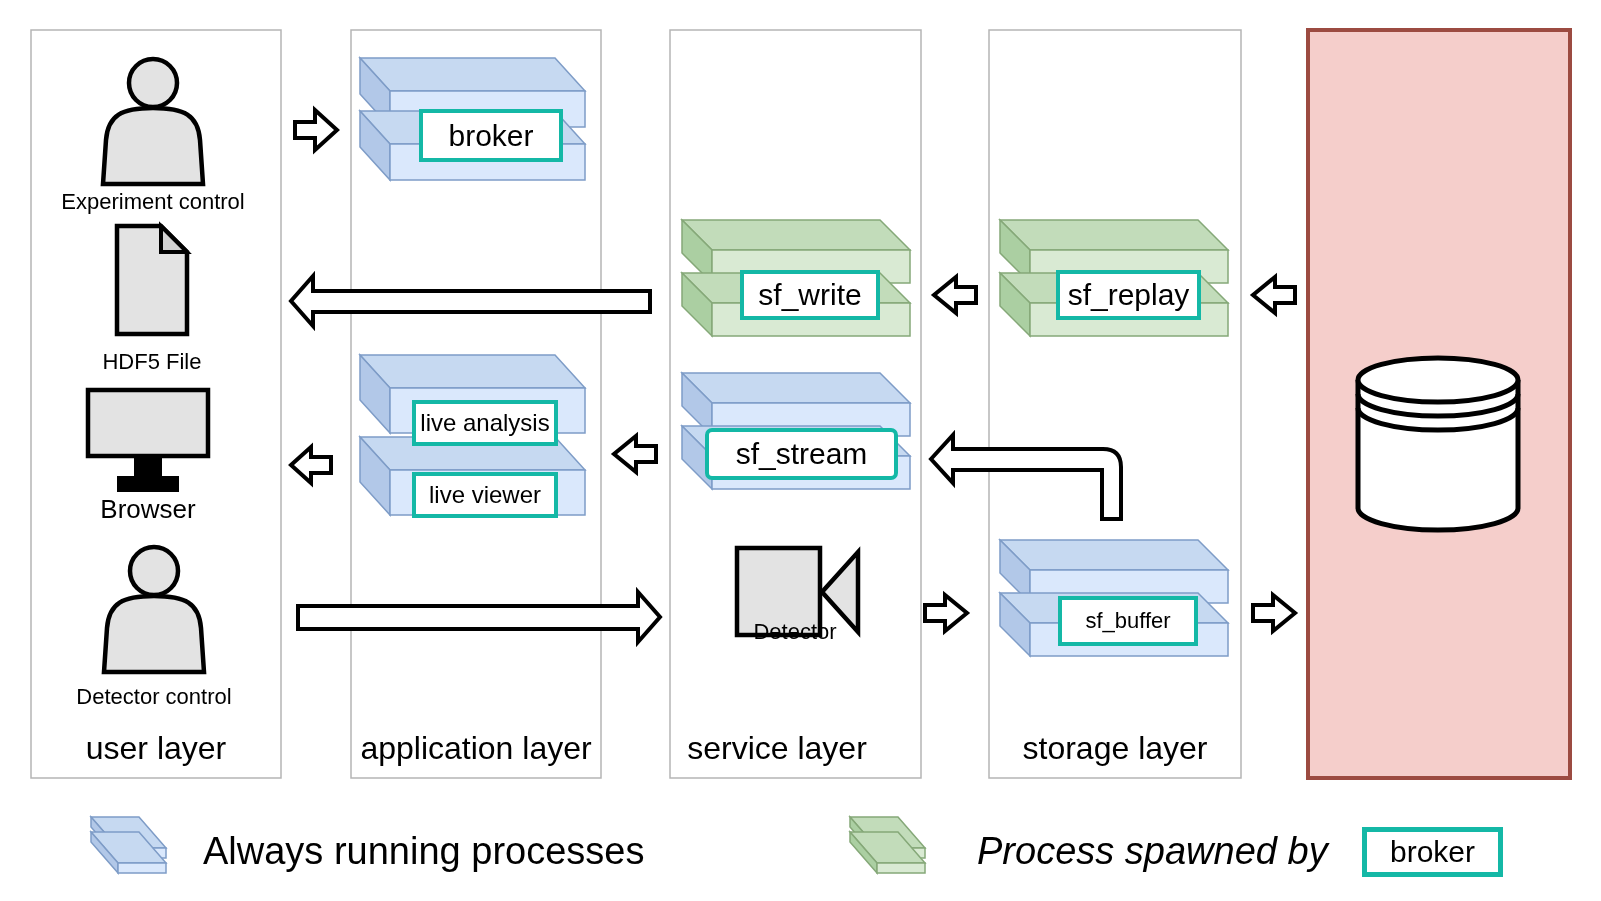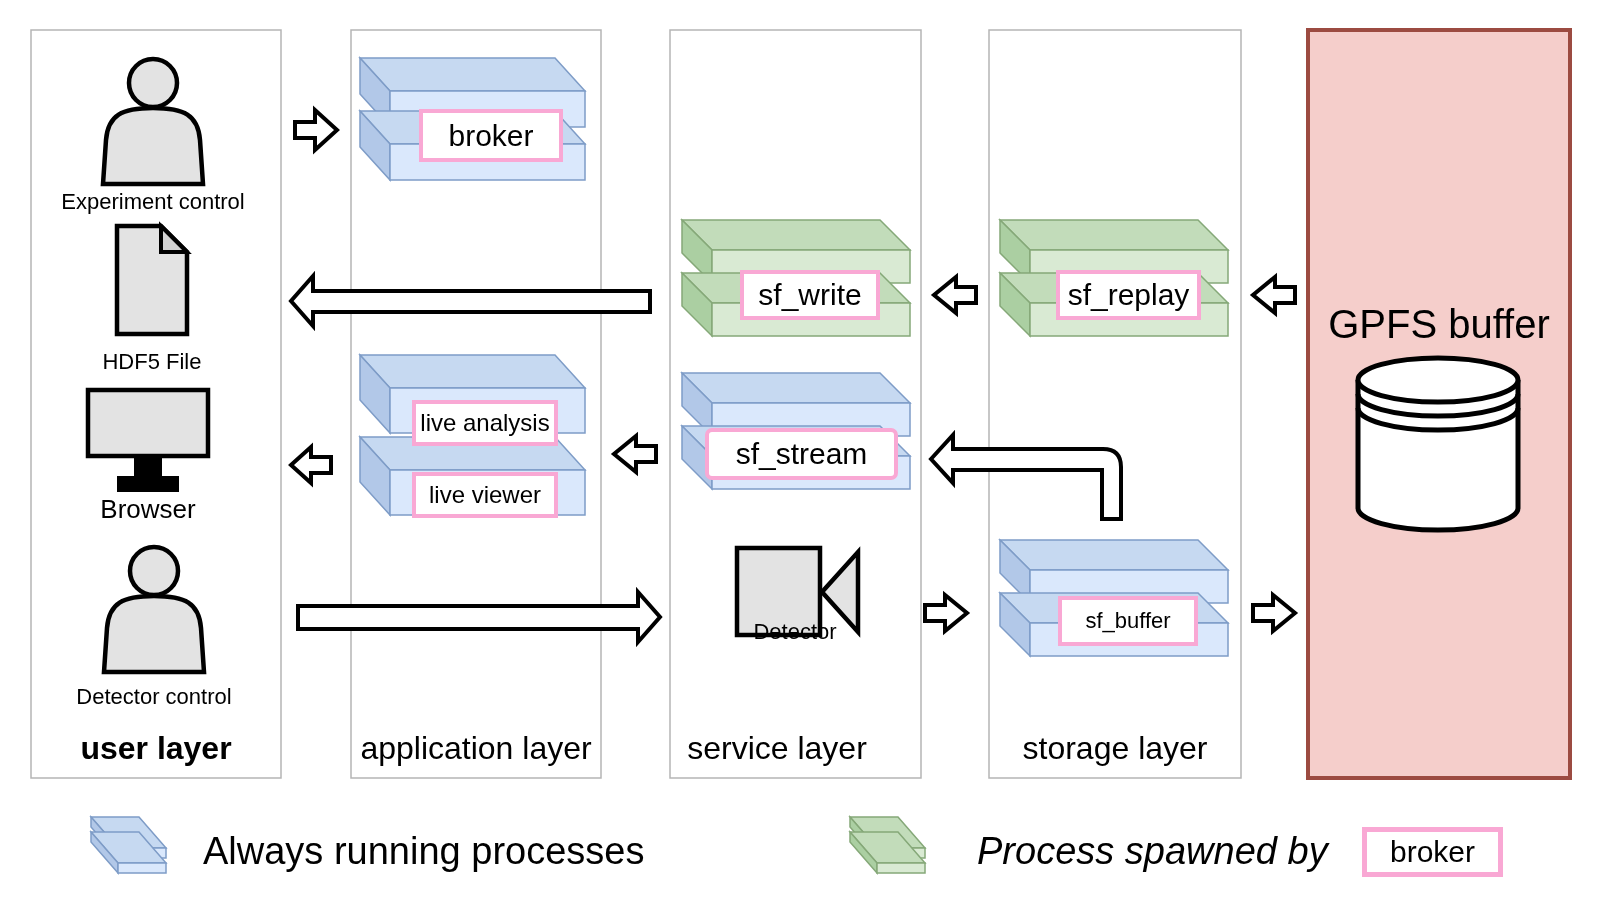--- a/index.html
+++ b/index.html
@@ -7,21 +7,21 @@
     --c-green-front:#d9ead3; --c-green-top:#c2dcba; --c-green-side:#abcfa2; --c-green-stroke:#85a878;
     --c-pink-fill:#f5cecb; --c-pink-stroke:#9c4b41;
     --c-icon-gray:#e3e3e3; --c-icon-gray-dark:#d2d2d2;
     --c-line:#000000; --c-column-stroke:#b5b5b5; --c-white:#ffffff;
   }
   html,body{margin:0;padding:0;background:#fff;}
   #canvas{position:relative;width:1601px;height:901px;background:#fff;
           font-family:"Liberation Sans", sans-serif; color:#000; overflow:hidden;}
   #shapes{position:absolute;left:0;top:0;}
   .lbl{position:absolute;text-align:center;white-space:nowrap;}
-  .node-label{position:absolute;background:var(--c-white);border:4px solid #f9a8d4;
+  .node-label{position:absolute;background:var(--c-white);border:4px solid #14b8a6;
               display:flex;align-items:center;justify-content:center;white-space:nowrap;}
   .layer-label{position:absolute;text-align:center;font-size:32px;white-space:nowrap;}
   .col-front{fill:var(--c-blue-front);stroke:var(--c-blue-stroke);stroke-width:1.5;}
   .col-top{fill:var(--c-blue-top);stroke:var(--c-blue-stroke);stroke-width:1.5;}
   .col-side{fill:var(--c-blue-side);stroke:var(--c-blue-stroke);stroke-width:1.5;}
   .grn-front{fill:var(--c-green-front);stroke:var(--c-green-stroke);stroke-width:1.5;}
   .grn-top{fill:var(--c-green-top);stroke:var(--c-green-stroke);stroke-width:1.5;}
   .grn-side{fill:var(--c-green-side);stroke:var(--c-green-stroke);stroke-width:1.5;}
   .arrow{fill:var(--c-white);stroke:var(--c-line);stroke-width:4;stroke-linejoin:miter;}
   .icon-fill{fill:var(--c-icon-gray);stroke:var(--c-line);stroke-width:4.5;}
@@ -165,23 +165,22 @@
   <div class="lbl" style="left:695px;top:619px;width:200px;font-size:22px;">Detector</div>
 
   <div class="node-label" style="left:419px;top:109px;width:136px;height:45px;font-size:30px;">broker</div>
   <div class="node-label" style="left:412px;top:400px;width:138px;height:38px;font-size:24px;">live analysis</div>
   <div class="node-label" style="left:412px;top:472px;width:138px;height:38px;font-size:24px;">live viewer</div>
   <div class="node-label" style="left:740px;top:270px;width:132px;height:42px;font-size:30px;">sf_write</div>
   <div class="node-label" style="left:705px;top:428px;width:185px;height:44px;font-size:30px;border-radius:7px;">sf_stream</div>
   <div class="node-label" style="left:1056px;top:270px;width:137px;height:42px;font-size:30px;">sf_replay</div>
   <div class="node-label" style="left:1058px;top:596px;width:132px;height:42px;font-size:22px;">sf_buffer</div>
 
-  <div class="layer-label" style="left:31px;top:730px;width:250px;font-weight:bold;">user layer</div>
+  <div class="layer-label" style="left:31px;top:730px;width:250px;">user layer</div>
   <div class="layer-label" style="left:351px;top:730px;width:250px;">application layer</div>
   <div class="layer-label" style="left:670px;top:730px;width:214px;">service layer</div>
   <div class="layer-label" style="left:989px;top:730px;width:252px;">storage layer</div>
-  <div class="lbl" style="left:1308px;top:302px;width:262px;font-size:40px;">GPFS buffer</div>
 
   <div class="lbl" style="left:203px;top:830px;font-size:38px;text-align:left;">Always running processes</div>
   <div class="lbl" style="left:977px;top:830px;font-size:38px;text-align:left;font-style:italic;">Process spawned by</div>
   <div class="node-label" style="left:1362px;top:827px;width:131px;height:40px;font-size:30px;border-width:5px;">broker</div>
 
 </div>
 
 </body></html>

